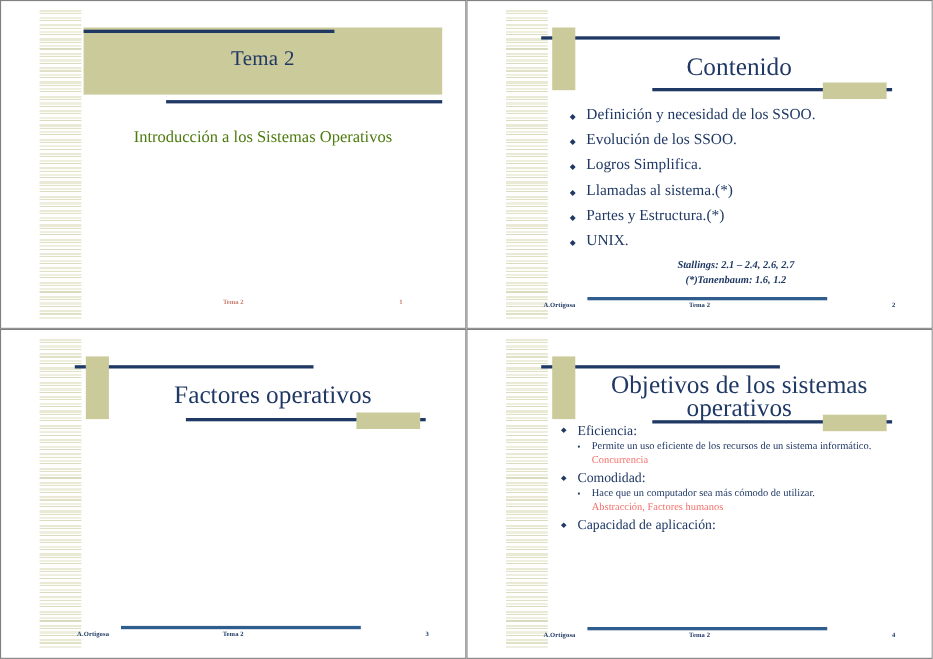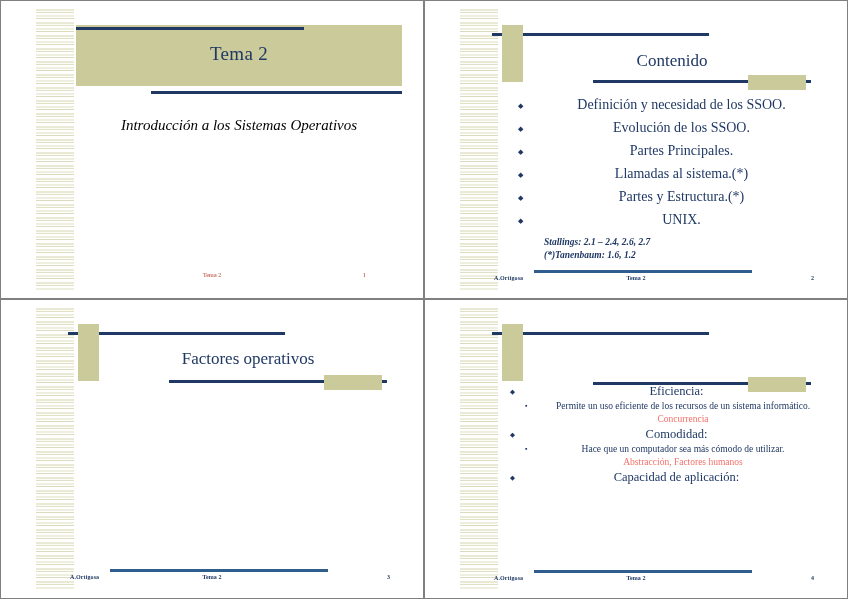--- a/index.html
+++ b/index.html
@@ -98,22 +98,21 @@
     letter-spacing: .3px;
   }
   .cover-subtitle {
     position: absolute;
     left: 86px;
     top: 108px;
     width: 286px;
     text-align: center;
     font-size: 15px;
     line-height: 20px;
-    color: #000000;
-    font-style: italic;
+    color: #4d7c0f;
   }
 
   
   .hdr-rule-top {
     position: absolute;
     left: 58px;
     top: 26px;
     width: 217px;
     height: 2.5px;
     background: #1f3864;
@@ -138,40 +137,39 @@
     left: 314px;
     width: 58px;
     height: 15px;
     background: #cbca9a;
   }
   .slide-title {
     position: absolute;
     left: 88px;
     width: 300px;
     text-align: center;
-    font-size: 17px;
+    font-size: 23px;
     line-height: 21px;
     color: #1f3864;
   }
 
   
   .body {
     position: absolute;
     color: #1f3864;
   }
   ul.lvl1 {
     margin: 0;
     padding: 0;
     list-style: none;
   }
   ul.lvl1 > li {
     position: relative;
     padding-left: 15px;
     margin-bottom: 2px;
-    text-align: center;
   }
   ul.lvl1 > li::before {
     content: "\25C6";
     position: absolute;
     left: 0;
     top: 0;
     font-size: 7px;
     line-height: inherit;
     color: #1f3864;
   }
@@ -198,21 +196,21 @@
   
   .s2-body { left: 84px; top: 88px; right: 8px; font-size: 14px; line-height: 20px; }
   .s2-body ul.lvl1 > li { margin-bottom: 3px; }
   .s2-body ul.lvl1 > li::before { top: 1px; }
 
   .refs {
     position: absolute;
     left: 110px;
     top: 229px;
     width: 250px;
-    text-align: left;
+    text-align: center;
     font-size: 9.5px;
     line-height: 13px;
     font-weight: bold;
     font-style: italic;
     color: #1f3864;
   }
 
   
   .s3-body { left: 70px; top: 90px; right: 14px; font-size: 13.5px; line-height: 18px; }
   .s3-body ul.lvl1 > li { margin-bottom: 6px; }
@@ -293,21 +291,21 @@
       <div class="hdr-block-left"></div>
       <div class="hdr-rule-bottom" style="top:73px;"></div>
       <div class="hdr-block-right" style="top:68px;"></div>
 
       <div class="slide-title" style="top:43px;">Contenido</div>
 
       <div class="body s2-body">
         <ul class="lvl1">
           <li><span>Definición y necesidad de los SSOO.</span></li>
           <li><span>Evolución de los SSOO.</span></li>
-          <li><span>Partes Principales.</span></li>
+          <li><span>Logros Simplifica.</span></li>
           <li><span>Llamadas al sistema.(*)</span></li>
           <li><span>Partes y Estructura.(*)</span></li>
           <li><span>UNIX.</span></li>
         </ul>
       </div>
 
       <div class="refs">
         <div>Stallings: 2.1 – 2.4, 2.6, 2.7</div>
         <div>(*)Tanenbaum: 1.6, 1.2</div>
       </div>
@@ -344,20 +342,21 @@
 
   <div class="slide">
     <div class="slide-inner">
       <div class="band"></div>
 
       <div class="hdr-rule-top"></div>
       <div class="hdr-block-left"></div>
       <div class="hdr-rule-bottom" style="top:76px;"></div>
       <div class="hdr-block-right" style="top:71px;"></div>
 
+      <div class="slide-title" style="top:33px;">Objetivos de los sistemas operativos</div>
 
       <div class="body s4-body">
         <ul class="lvl1">
           <li>
             <span>Eficiencia:</span>
             <ul class="lvl2">
               <li>
                 <span>Permite un uso eficiente de los recursos de un sistema informático.</span>
                 <span class="note red">Concurrencia</span>
               </li>

